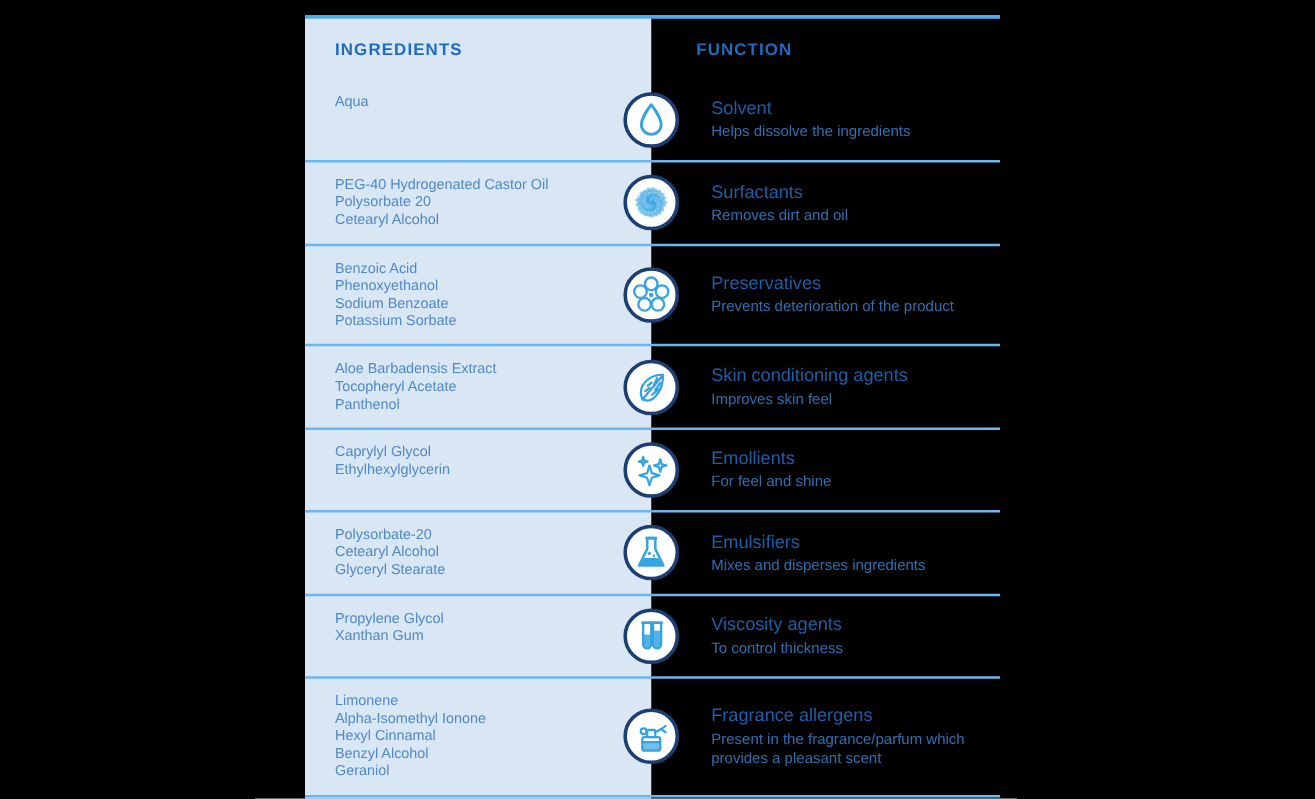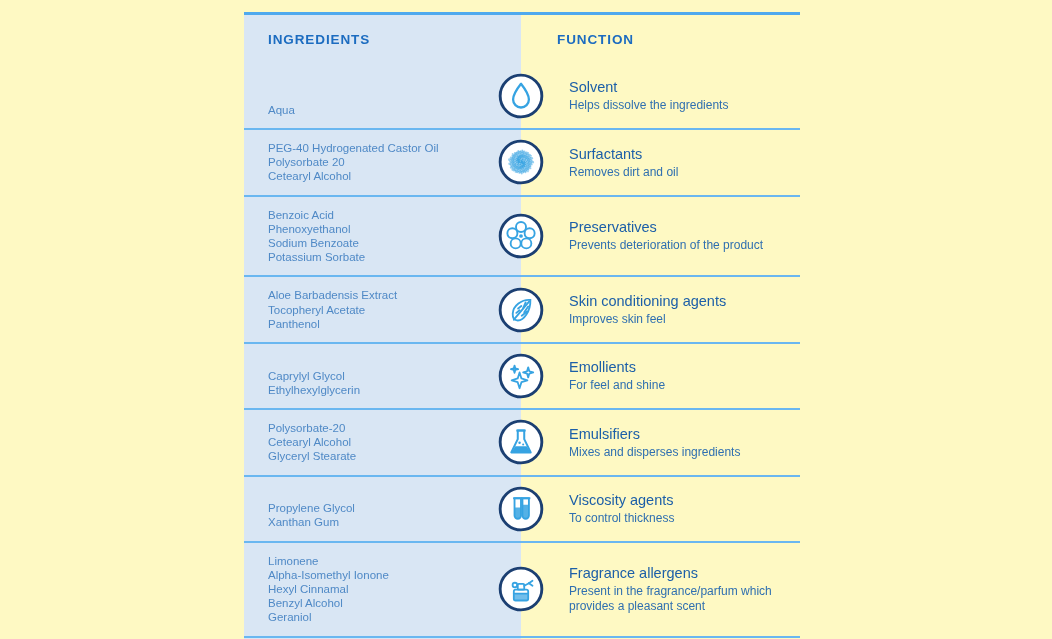--- a/index.html
+++ b/index.html
@@ -9,21 +9,21 @@
     width: 1052px;
     height: 639px;
     overflow: hidden;
     font-family: "Liberation Sans", sans-serif;
   }
 
   #page {
     position: relative;
     width: 1052px;
     height: 639px;
-    background: #fef9c3;
+    background: #000000;
   }
 
   
   .ingredients-table {
     position: absolute;
     left: 244px;
     top: 12px;
     width: 556px;
   }
 
@@ -83,21 +83,21 @@
     min-height: 52px;
   }
 
   .cell-ingredients {
     width: 277px;
     box-sizing: border-box;
     padding: 11px 14px 11px 24px;
     align-self: stretch;
     display: flex;
     flex-direction: column;
-    justify-content: flex-end;
+    justify-content: flex-start;
   }
 
   .ing-line {
     font-size: 11.5px;
     line-height: 14.2px;
     color: #4f89c6;
     white-space: nowrap;
   }
 
   .cell-function {

